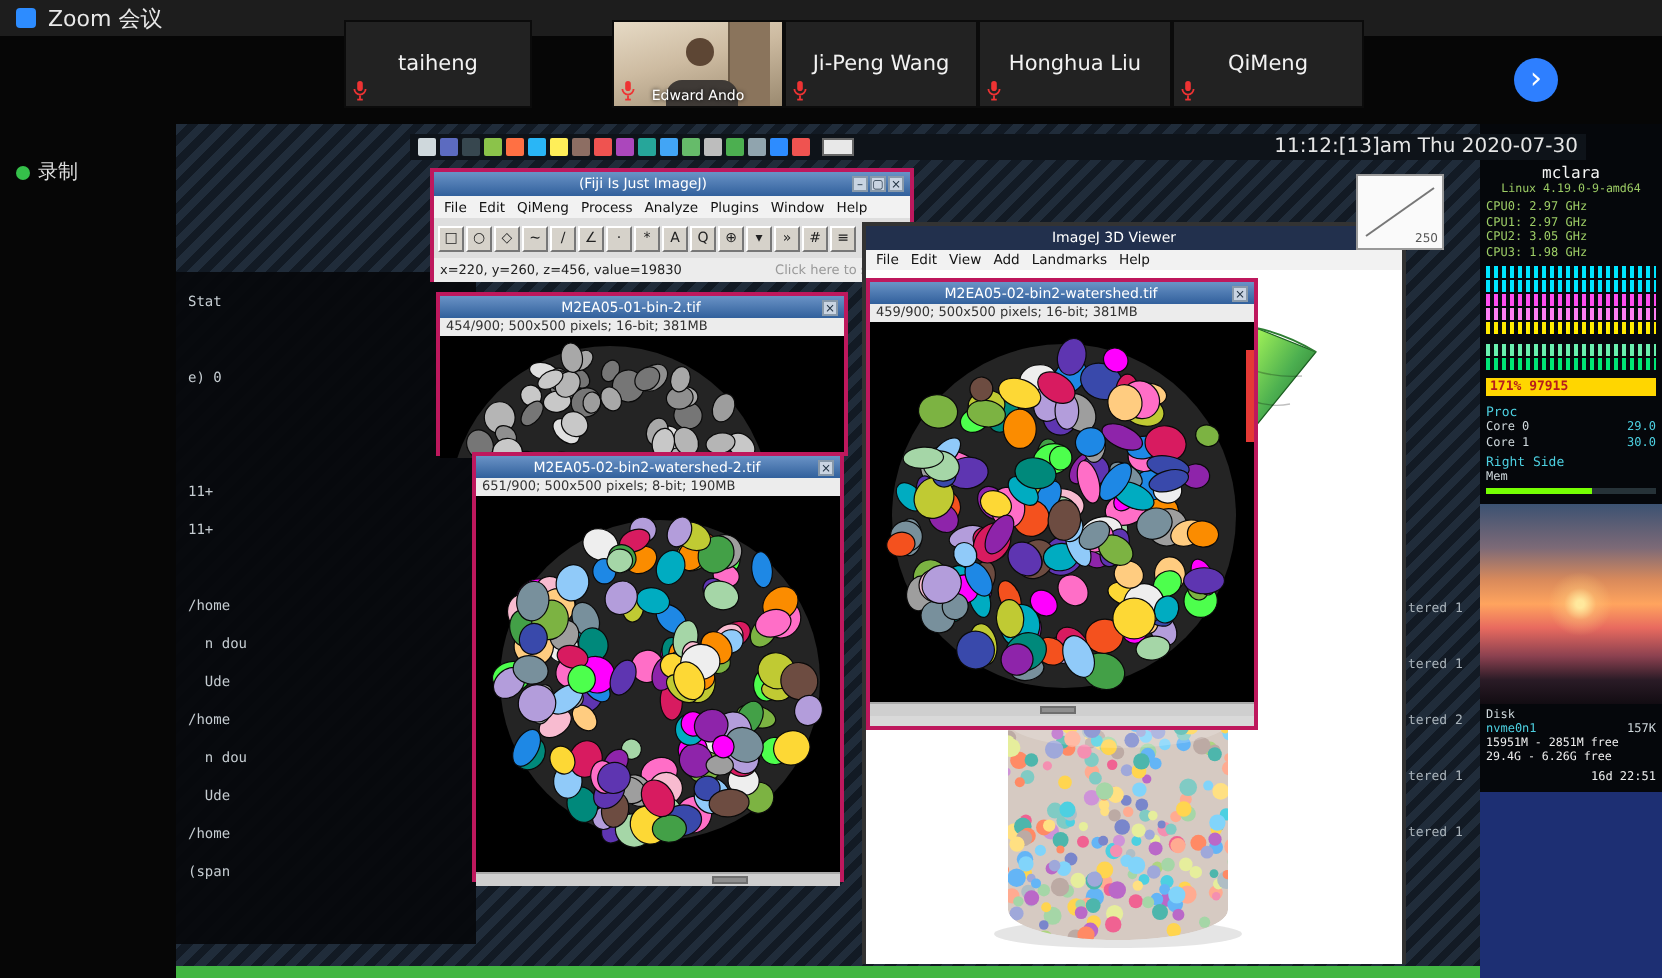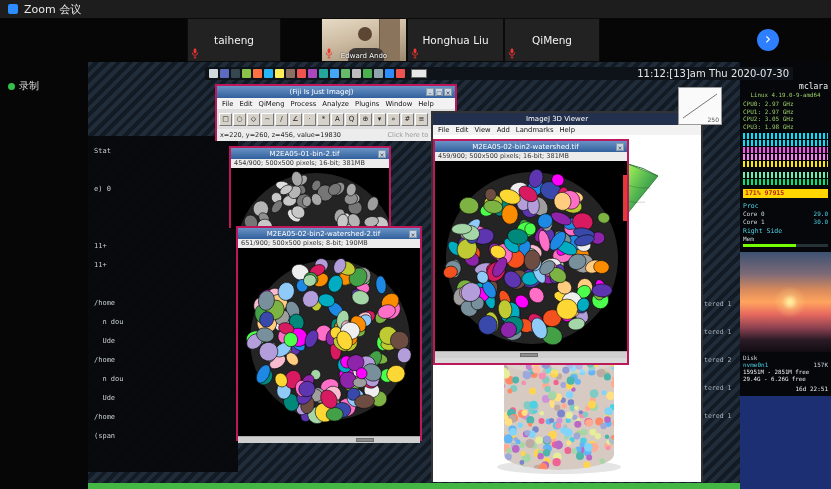--- a/index.html
+++ b/index.html
@@ -4,21 +4,21 @@
 <style>
   html,body{margin:0;padding:0;background:#000;}
   #screen{position:relative;width:831px;height:489px;overflow:hidden;background:#060606;
           font-family:"DejaVu Sans",sans-serif;}
 
   
   .titlebar{position:absolute;left:0;top:0;width:831px;height:18px;background:#1d1d1d;
             display:flex;align-items:center;gap:6px;padding-left:8px;box-sizing:border-box;z-index:20;}
   .appicon{width:10px;height:10px;border-radius:2px;background:#2d8cff;}
   .apptitle{color:#e8e8e8;font-size:11px;}
-  #tiles{position:absolute;left:187px;top:18px;height:36px;display:flex;z-index:20;}
+  #tiles{position:absolute;left:172px;top:18px;height:36px;display:flex;z-index:20;align-items:flex-end;}
   .tile{position:relative;height:44px;background:#222;border:1px solid #0b0b0b;box-sizing:border-box;
         display:flex;align-items:center;justify-content:center;flex:none;overflow:hidden;}
   .pname{color:#f2f2f2;font-size:10.5px;}
   .mic{position:absolute;left:3px;bottom:2px;line-height:0;}
   .cam{background:linear-gradient(165deg,#e6dac5 0%,#cdbba1 45%,#9b8a70 100%);}
   .cam-door{position:absolute;right:6px;top:0;width:20px;height:100%;background:#8a745c;border-left:1px solid #6b5a46;}
   .cam-head{position:absolute;left:36px;top:8px;width:14px;height:14px;border-radius:50%;background:#5d4634;}
   .cam-body{position:absolute;left:26px;bottom:0;width:36px;height:13px;border-radius:8px 8px 0 0;background:#3f3a36;}
   .vname{position:absolute;bottom:1px;left:0;width:100%;text-align:center;color:#fff;font-size:7px;text-shadow:0 0 2px #000;}
   .nextbtn{position:absolute;left:757px;top:29px;width:22px;height:22px;border-radius:50%;background:#2e7fff;
@@ -60,41 +60,41 @@
   .menubar{height:11px;background:#f2f2f2;display:flex;align-items:center;padding:0 2px;}
   .menu-item{font-size:6.8px;color:#111;padding:0 3px;white-space:nowrap;}
   .toolbar{height:20px;background:#dedede;display:flex;align-items:center;gap:1px;padding:0 2px;}
   .tool{width:13px;height:13px;background:#d6d2ca;border:1px solid;border-color:#fff #777 #777 #fff;
         font-size:7px;line-height:11px;text-align:center;color:#222;flex:none;box-sizing:border-box;}
   .statusbar{height:12px;background:#ececec;display:flex;align-items:center;justify-content:space-between;
              padding:0 3px;font-size:6.5px;}
   .status-left{color:#222;white-space:nowrap;}
   .status-right{color:#999;white-space:nowrap;}
 
-  #wgray{left:141px;top:84px;width:162px;height:82px;z-index:4;}
+  #wgray{left:130px;top:84px;width:206px;height:82px;z-index:4;}
   #ws1{left:148px;top:164px;width:186px;height:215px;z-index:5;}
   #ws2{left:345px;top:77px;width:196px;height:226px;z-index:7;}
   .redbar{position:absolute;right:0;top:14px;width:4px;height:46px;background:#e53935;}
 
   #viewer{left:343px;top:49px;width:272px;height:371px;z-index:6;border-color:#333;}
   #viewer .wtitle{height:12px;background:#22304d;}
   #viewer .menubar{height:10px;}
   #v3d-canvas{background:#fff;height:347px;position:relative;overflow:hidden;}
   .cone{position:absolute;left:182px;top:20px;}
   .cyl{position:absolute;left:46px;top:208px;}
 
   #popup{position:absolute;left:590px;top:25px;width:44px;height:38px;background:#fafafa;
          border:1px solid #999;z-index:8;box-sizing:border-box;}
   #popup .plabel{position:absolute;right:2px;bottom:1px;font-size:6px;color:#555;}
 
   
   #conky{position:absolute;left:652px;top:0;width:91px;height:427px;background:#05070b;z-index:1;
          box-sizing:border-box;padding:20px 3px 0;display:flex;flex-direction:column;
          font-family:"DejaVu Sans Mono",monospace;color:#cfd8dc;overflow:hidden;}
-  .ck-host{font-size:8px;color:#f5f5f5;text-align:right;}
+  .ck-host{font-size:8px;color:#f5f5f5;text-align:center;}
   .ck-kernel{font-size:5.8px;color:#9ccc65;text-align:center;margin:1px 0 2px;white-space:nowrap;}
   .ck-cpu{font-size:6px;color:#9ccc65;line-height:7.5px;white-space:nowrap;}
   .ck-graph{margin:3px 0 1px;}
   .ck-grow{height:6px;margin-bottom:1px;}
   .ck-alert{background:#ffd600;color:#b71c1c;font-size:6.5px;font-weight:bold;padding:0 2px;line-height:9px;margin:2px 0;}
   .ck-sec{font-size:6.5px;color:#4dd0e1;margin-top:2px;}
   .ck-row{display:flex;justify-content:space-between;font-size:6px;line-height:7.5px;}
   .ck-row .v{color:#4dd0e1;}
   .ck-bar{height:3px;background:#263238;margin:1px 0 2px;}
   .ck-bar i{display:block;height:3px;background:#76ff03;width:62%;}
@@ -124,20 +124,29 @@
             <path d="M1.2 4.5a2.8 2.8 0 0 0 5.6 0" fill="none" stroke="#e33" stroke-width="0.9"></path>
             <line x1="4" y1="7.8" x2="4" y2="9.5" stroke="#e33" stroke-width="0.9"></line>
             <line x1="2.6" y1="9.8" x2="5.4" y2="9.8" stroke="#e33" stroke-width="0.9"></line>
           </svg></span>
       </div>
       <div class="tile cam" style="width: 86px; margin-left: 40px;">
         <div class="cam-door"></div>
         <div class="cam-head"></div>
         <div class="cam-body"></div>
         <span class="vname">Edward Ando</span>
+        <span class="mic"><svg width="8" height="11" viewBox="0 0 8 11">
+            <rect x="2.6" y="0.5" width="2.8" height="5" rx="1.4" fill="#e33"></rect>
+            <path d="M1.2 4.5a2.8 2.8 0 0 0 5.6 0" fill="none" stroke="#e33" stroke-width="0.9"></path>
+            <line x1="4" y1="7.8" x2="4" y2="9.5" stroke="#e33" stroke-width="0.9"></line>
+            <line x1="2.6" y1="9.8" x2="5.4" y2="9.8" stroke="#e33" stroke-width="0.9"></line>
+          </svg></span>
+      </div>
+      <div class="tile" style="width: 97px;">
+        <span class="pname">Ji-Peng Wang</span>
         <span class="mic"><svg width="8" height="11" viewBox="0 0 8 11">
             <rect x="2.6" y="0.5" width="2.8" height="5" rx="1.4" fill="#e33"></rect>
             <path d="M1.2 4.5a2.8 2.8 0 0 0 5.6 0" fill="none" stroke="#e33" stroke-width="0.9"></path>
             <line x1="4" y1="7.8" x2="4" y2="9.5" stroke="#e33" stroke-width="0.9"></line>
             <line x1="2.6" y1="9.8" x2="5.4" y2="9.8" stroke="#e33" stroke-width="0.9"></line>
           </svg></span>
       </div>
       <div class="tile" style="width: 97px;">
         <span class="pname">Honghua Liu</span>
         <span class="mic"><svg width="8" height="11" viewBox="0 0 8 11">

